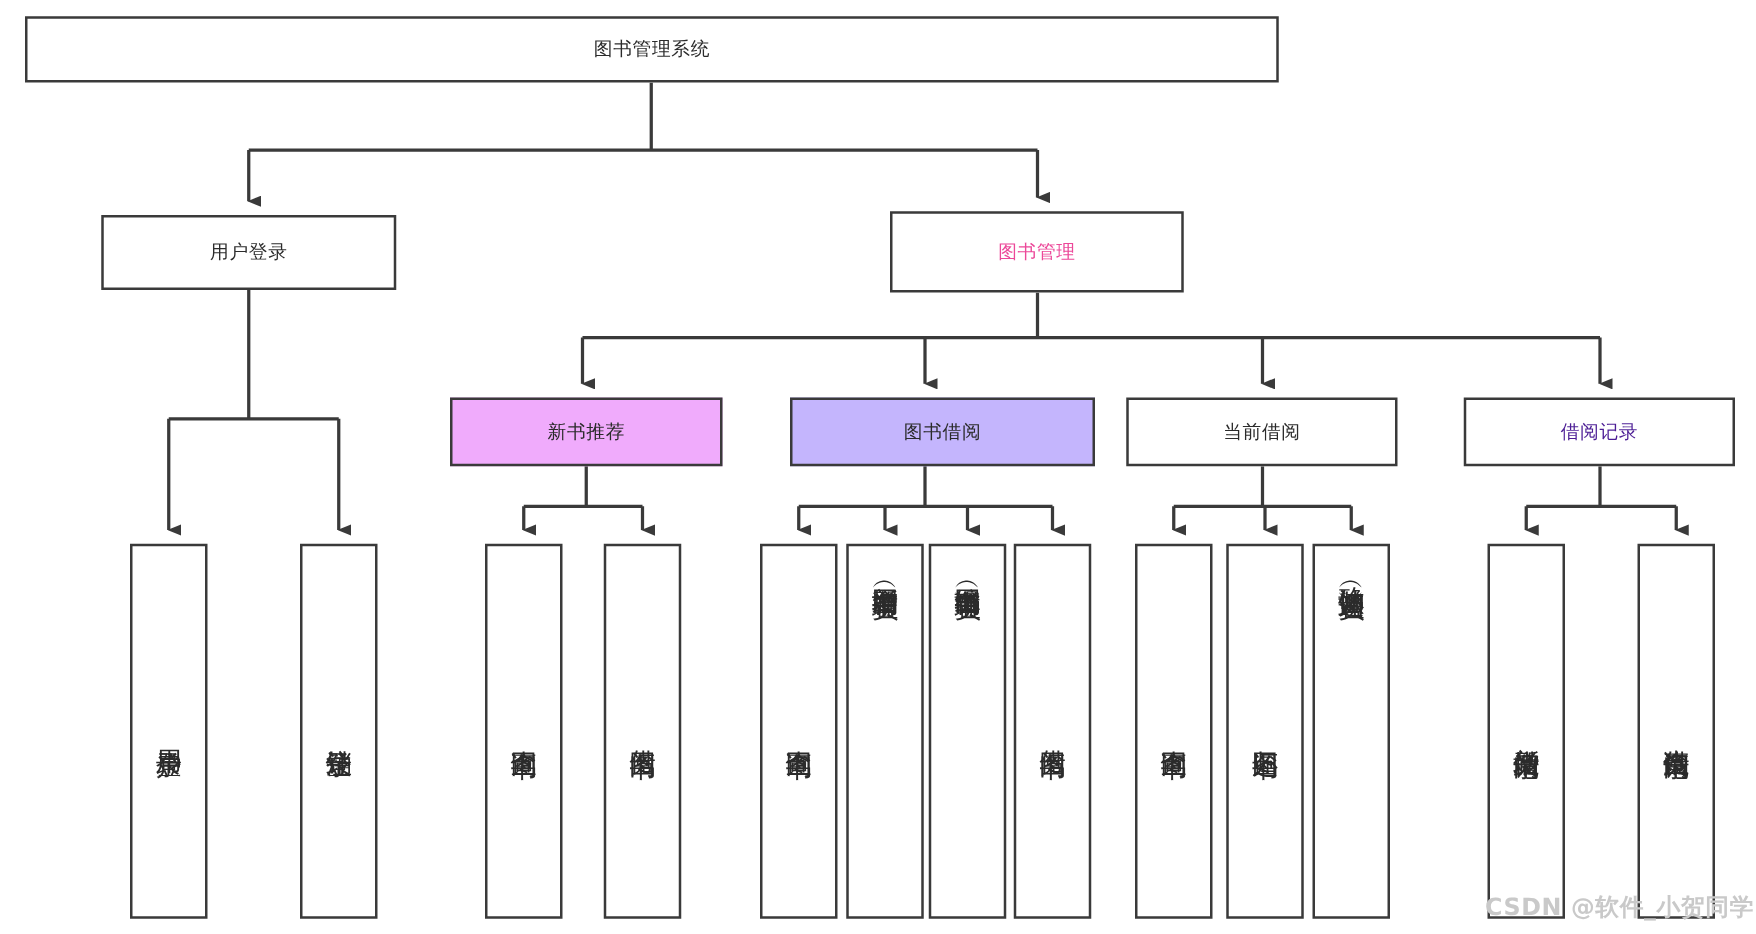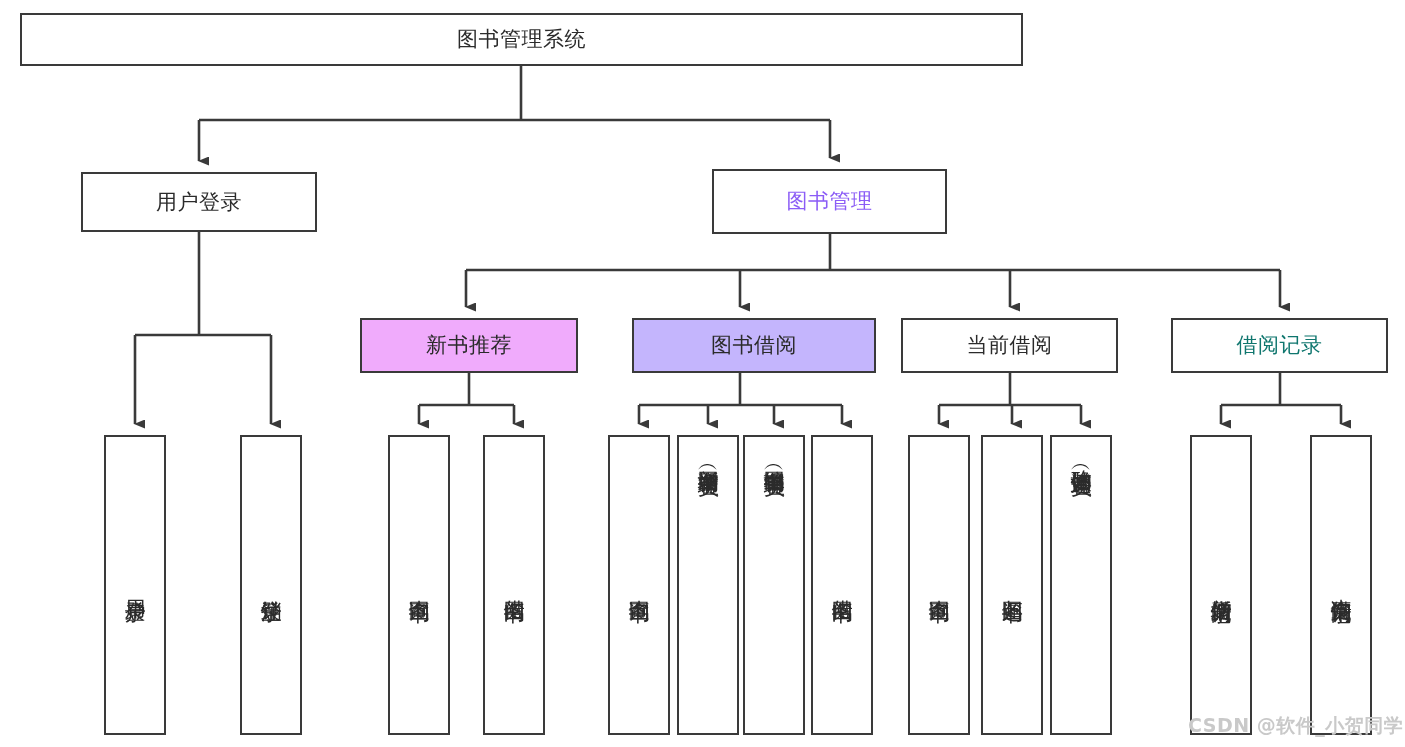--- a/index.html
+++ b/index.html
@@ -30,21 +30,21 @@
     position: absolute;
     box-sizing: border-box;
     background: #ffffff;
     border: 2px solid #3a3a3a;
     display: flex;
     align-items: center;
     justify-content: center;
     overflow: hidden;
   }
   .node-label-h {
-    font-size: 21px;
+    font-size: 15px;
     line-height: 1.15;
     color: #2b2b2b;
     letter-spacing: 0.5px;
     white-space: nowrap;
     text-align: center;
   }
   .node-label-v {
     font-size: 21px;
     line-height: 1.25;
     color: #2b2b2b;
@@ -122,33 +122,33 @@
   </svg>
 
   <div id="node-layer">
       <div class="node-box" style="left: 20px; top: 13px; width: 1003px; height: 53px; border-color: rgb(58, 58, 58); background: rgb(255, 255, 255);">
         <span class="node-label-h" style="color: rgb(43, 43, 43);">图书管理系统</span>
       </div>
       <div class="node-box" style="left: 81px; top: 172px; width: 236px; height: 60px; border-color: rgb(58, 58, 58); background: rgb(255, 255, 255);">
         <span class="node-label-h" style="color: rgb(43, 43, 43);">用户登录</span>
       </div>
       <div class="node-box" style="left: 712px; top: 169px; width: 235px; height: 65px; border-color: rgb(58, 58, 58); background: rgb(255, 255, 255);">
-        <span class="node-label-h" style="color: #8b5cf6;">图书管理</span>
+        <span class="node-label-h" style="color: #ec4899;">图书管理</span>
       </div>
       <div class="node-box" style="left: 360px; top: 318px; width: 218px; height: 55px; border-color: rgb(58, 58, 58); background: #f0abfc;">
         <span class="node-label-h" style="color: rgb(43, 43, 43);">新书推荐</span>
       </div>
       <div class="node-box" style="left: 632px; top: 318px; width: 244px; height: 55px; border-color: rgb(58, 58, 58); background: #c4b5fd;">
         <span class="node-label-h" style="color: rgb(43, 43, 43);">图书借阅</span>
       </div>
       <div class="node-box" style="left: 901px; top: 318px; width: 217px; height: 55px; border-color: rgb(58, 58, 58); background: rgb(255, 255, 255);">
         <span class="node-label-h" style="color: rgb(43, 43, 43);">当前借阅</span>
       </div>
       <div class="node-box" style="left: 1171px; top: 318px; width: 217px; height: 55px; border-color: rgb(58, 58, 58); background: rgb(255, 255, 255);">
-        <span class="node-label-h" style="color: #0f766e;">借阅记录</span>
+        <span class="node-label-h" style="color: #4c1d95;">借阅记录</span>
       </div>
       <div class="node-box leaf centered" style="left: 104px; top: 435px; width: 62px; height: 300px; border-color: rgb(58, 58, 58); background: rgb(255, 255, 255);">
         <span class="node-label-v" style="color: rgb(43, 43, 43);">用户登录</span>
       </div>
       <div class="node-box leaf centered" style="left: 240px; top: 435px; width: 62px; height: 300px; border-color: rgb(58, 58, 58); background: rgb(255, 255, 255);">
         <span class="node-label-v" style="color: rgb(43, 43, 43);">注销登录</span>
       </div>
       <div class="node-box leaf centered" style="left: 388px; top: 435px; width: 62px; height: 300px; border-color: rgb(58, 58, 58); background: rgb(255, 255, 255);">
         <span class="node-label-v" style="color: rgb(43, 43, 43);">查询图书</span>
       </div>

